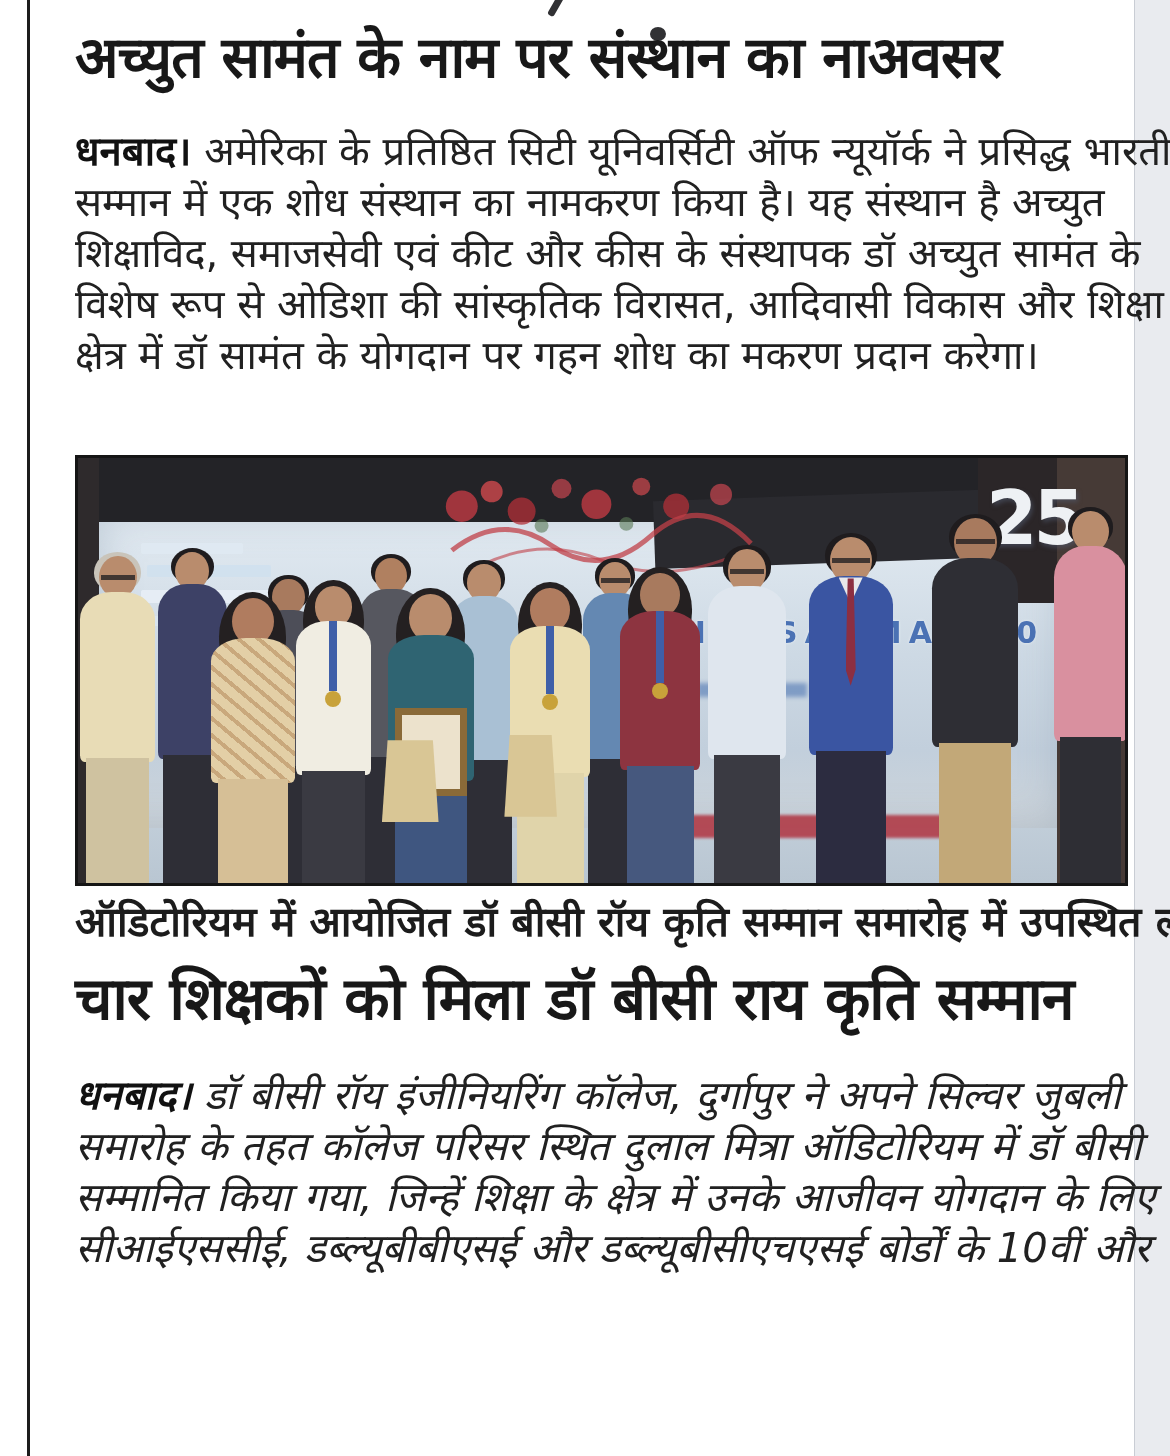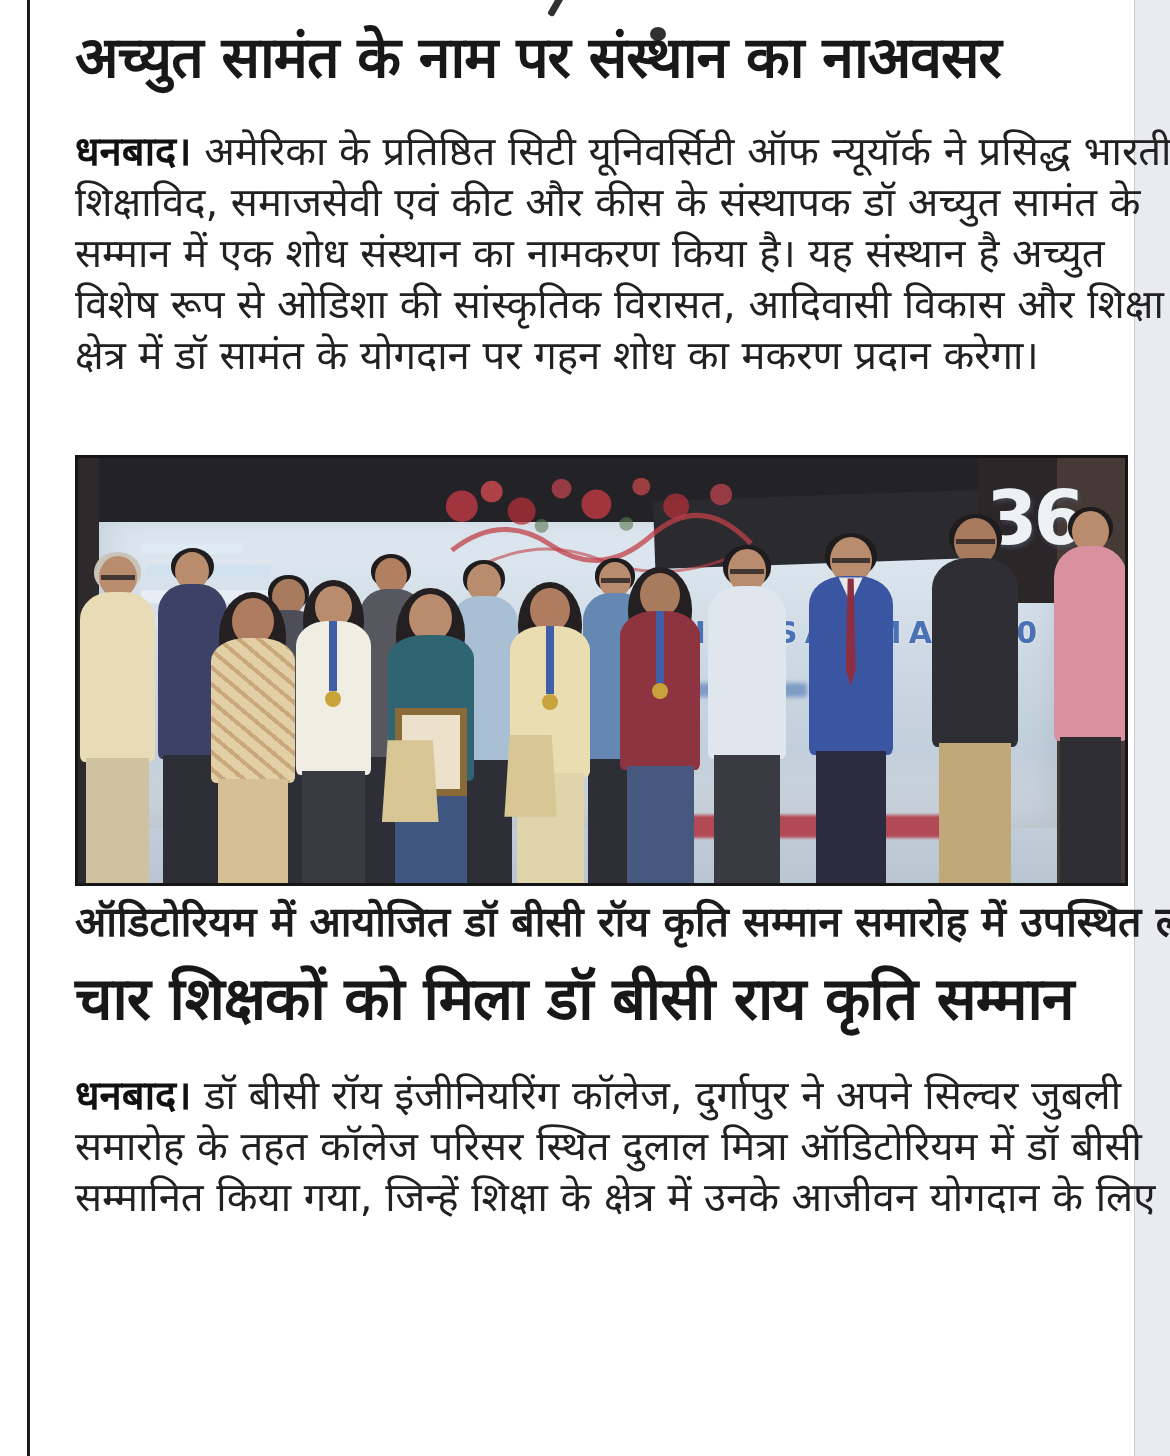--- a/index.html
+++ b/index.html
@@ -13,21 +13,21 @@
   .page-edge-strip{left:1134px;top:0;width:36px;height:1456px;background:#e9ebef;border-left:1px solid #c9cdd4;box-sizing:border-box;}
   .frag-slash{left:552px;top:-5px;width:7px;height:22px;background:#313134;transform:rotate(30deg);border-radius:3px;}
   .frag-dot{left:650px;top:27px;width:16px;height:14px;background:#313134;border-radius:50%;}
 
   .headline{left:75px;width:1058px;font-weight:800;color:#181818;letter-spacing:-1px;white-space:nowrap;overflow:visible;line-height:1.25;}
   .headline-1{top:22px;font-size:57px;}
   .headline-2{top:962px;font-size:59px;}
 
   .body-block{left:75px;width:1060px;font-size:40px;color:#212121;}
   .body-1{top:126px;}
-  .body-2{top:1070px;}
+  .body-2{top:1070px;font-style:italic;}
   .line{white-space:nowrap;height:51px;line-height:51px;overflow:visible;}
   .dateline{font-weight:800;color:#111;}
 
   .stage-photo{
     left:75px;top:455px;width:1053px;height:431px;
     border:3px solid #151515;box-sizing:border-box;
     background:linear-gradient(180deg,#9fb2c2 0%,#c3d2de 30%,#cfdbe5 60%,#b9c6d2 100%);
     overflow:hidden;
   }
   .stage-top{left:0;top:0;width:100%;height:15%;background:#232327;}
@@ -72,22 +72,22 @@
 
 <div class="abs column-rule"></div>
 <div class="abs page-edge-strip"></div>
 <div class="abs frag-slash"></div>
 <div class="abs frag-dot"></div>
 
 <div class="abs headline headline-1">अच्युत सामंत के नाम पर संस्थान का नाअवसर</div>
 
 <div class="abs body-block body-1">
   <div class="line"><span class="dateline">धनबाद।</span> <span>अमेरिका के प्रतिष्ठित सिटी यूनिवर्सिटी ऑफ न्यूयॉर्क ने प्रसिद्ध भारतीय</span></div>
+  <div class="line">सम्मान में एक शोध संस्थान का नामकरण किया है। यह संस्थान है अच्युत</div>
   <div class="line">शिक्षाविद, समाजसेवी एवं कीट और कीस के संस्थापक डॉ अच्युत सामंत के</div>
-  <div class="line">सम्मान में एक शोध संस्थान का नामकरण किया है। यह संस्थान है अच्युत</div>
   <div class="line">विशेष रूप से ओडिशा की सांस्कृतिक विरासत, आदिवासी विकास और शिक्षा के</div>
   <div class="line">क्षेत्र में डॉ सामंत के योगदान पर गहन शोध का मकरण प्रदान करेगा।</div>
 </div>
 
 <div class="abs stage-photo" id="stage-photo">
   <div class="abs backdrop-banner"></div>
   <div class="abs stage-top"></div>
   <div class="abs stage-top-wedge"></div>
   <div class="abs curtain-left"></div>
   <div class="abs curtain-right-top"></div>
@@ -110,21 +110,21 @@
     <circle cx="285" cy="40" r="13" fill="#b33038" opacity="0.75"></circle>
     <circle cx="330" cy="28" r="11" fill="#c84650" opacity="0.7"></circle>
     <circle cx="150" cy="60" r="7" fill="#5a7a56" opacity="0.6"></circle>
     <circle cx="235" cy="58" r="7" fill="#5a7a56" opacity="0.6"></circle>
     <path d="M60 85 Q110 45 160 80 T260 70 T360 78" fill="none" stroke="#c04048" stroke-width="5" opacity="0.75"></path>
     <path d="M90 100 Q150 70 210 95 T340 92" fill="none" stroke="#c04048" stroke-width="3" opacity="0.6"></path>
   </svg>
 
   <div class="abs banner-title">DR. B. C. ROY KRITI SAMMAN 20</div>
   <div class="abs banner-subtitle-blur"></div>
-  <div class="abs jubilee-number">36</div>
+  <div class="abs jubilee-number">25</div>
   <div class="abs banner-red-strip"></div>
 <div class="person" style="z-index: 3;">
       <div style="position: absolute; left: 16.417px; top: 93.75px; width: 46.7381px; height: 40.1043px; background: rgb(201, 196, 186); border-radius: 50% 50% 46% 46%;"></div>
       <div style="position: absolute; left: 20.94px; top: 97.75px; width: 37.692px; height: 42.215px; background: rgb(185, 140, 109); border-radius: 50%;"></div>
       <div style="position: absolute; left: 2.094px; top: 133.633px; width: 75.384px; height: 170.252px; background: rgb(232, 220, 182); border-radius: 42% 42% 6% 6% / 16% 16% 4% 4%;"></div>
       <div style="position: absolute; left: 8.12472px; top: 299.885px; width: 63.3226px; height: 135.115px; background: rgb(207, 194, 160);"></div>
       <div style="position: absolute; left: 22.8246px; top: 116.747px; width: 33.9228px; height: 5px; background: rgba(25, 25, 30, 0.75);"></div>
     </div>
     <div class="person" style="z-index: 3;">
       <div style="position: absolute; left: 92.7014px; top: 89.5px; width: 42.8432px; height: 36.7623px; background: rgb(31, 28, 30); border-radius: 50% 50% 46% 46%;"></div>
@@ -228,13 +228,14 @@
   </div>
 
 <div class="abs caption">ऑडिटोरियम में आयोजित डॉ बीसी रॉय कृति सम्मान समारोह में उपस्थित लोग।</div>
 
 <div class="abs headline headline-2">चार शिक्षकों को मिला डॉ बीसी राय कृति सम्मान</div>
 
 <div class="abs body-block body-2">
   <div class="line"><span class="dateline">धनबाद।</span> <span>डॉ बीसी रॉय इंजीनियरिंग कॉलेज, दुर्गापुर ने अपने सिल्वर जुबली</span></div>
   <div class="line">समारोह के तहत कॉलेज परिसर स्थित दुलाल मित्रा ऑडिटोरियम में डॉ बीसी</div>
   <div class="line">सम्मानित किया गया, जिन्हें शिक्षा के क्षेत्र में उनके आजीवन योगदान के लिए</div>
+  <div class="line">सीआईएससीई, डब्ल्यूबीबीएसई और डब्ल्यूबीसीएचएसई बोर्डों के 10वीं और</div>
 </div>
 
 </body></html>

